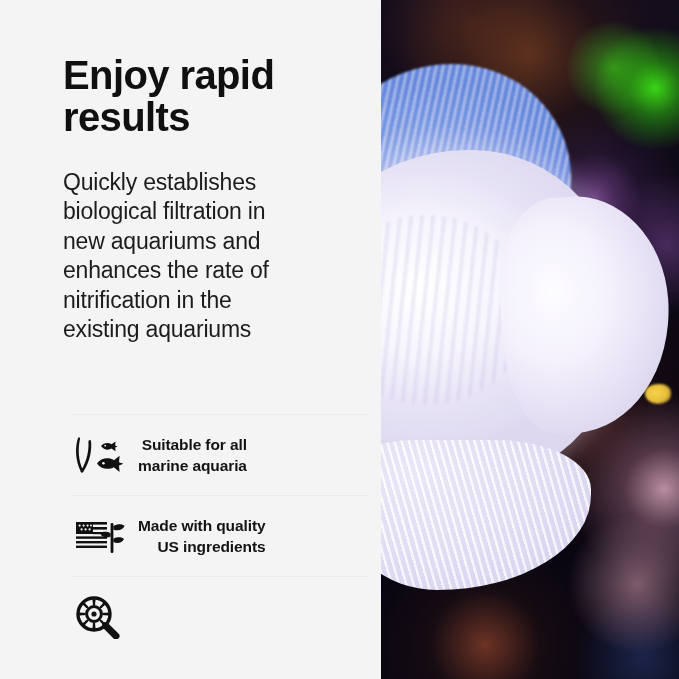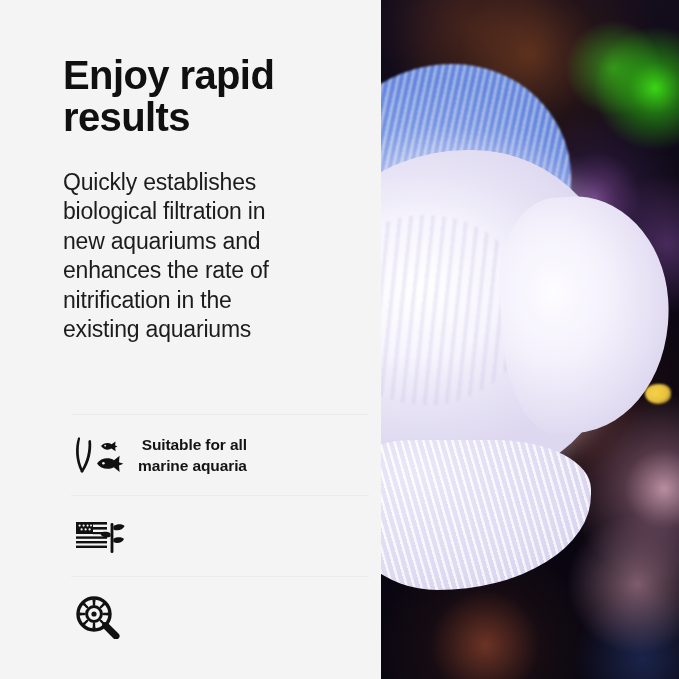--- a/index.html
+++ b/index.html
@@ -289,20 +289,22 @@
               <rect x="4" y="26" width="31" height="2.4"></rect>
               <rect x="4" y="30.6" width="31" height="2.4"></rect>
 
               <rect x="38.6" y="8" width="2.8" height="30" rx="1.2"></rect>
 
               <path d="M41.4 11 C45.6 8.4, 50.6 9, 52.6 11 C50.8 15, 45.4 16.4, 41.4 14.4 Z"></path>
               <path d="M38.6 18.4 C34.6 16, 30 16.6, 28.2 18.6 C30 22.4, 35 23.6, 38.6 21.6 Z"></path>
               <path d="M41.4 23.8 C45.4 21.4, 50.2 22, 52 24 C50.2 27.8, 45.2 29, 41.4 27 Z"></path>
             </svg>
           </span>
+          <span class="feature-text">Made with quality
+US ingredients</span>
         </div>
 
         <div class="feature-divider"></div>
 
         <div class="feature-row">
           <span class="feature-icon">
             <svg width="56" height="44" viewBox="0 0 56 44" aria-hidden="true">
 
               <circle cx="22" cy="19" r="16" fill="none" stroke="#111111" stroke-width="3.4"></circle>
 

